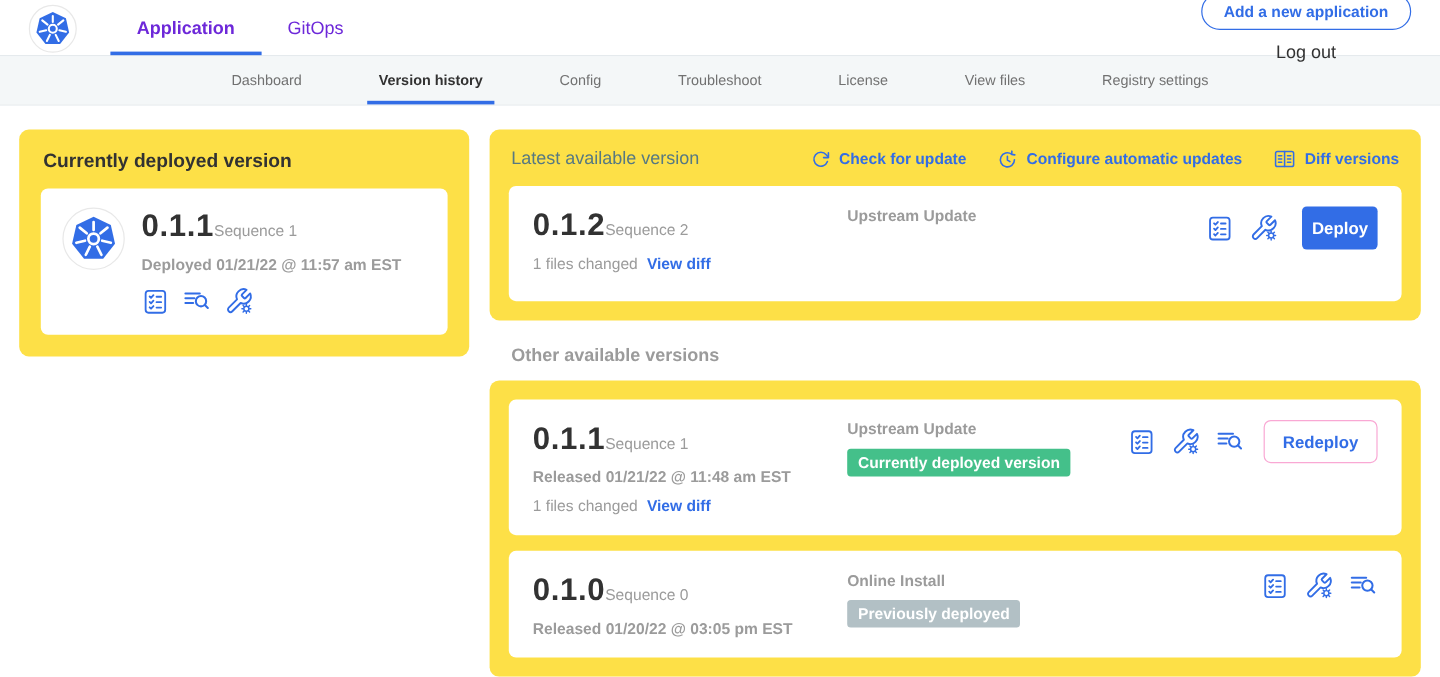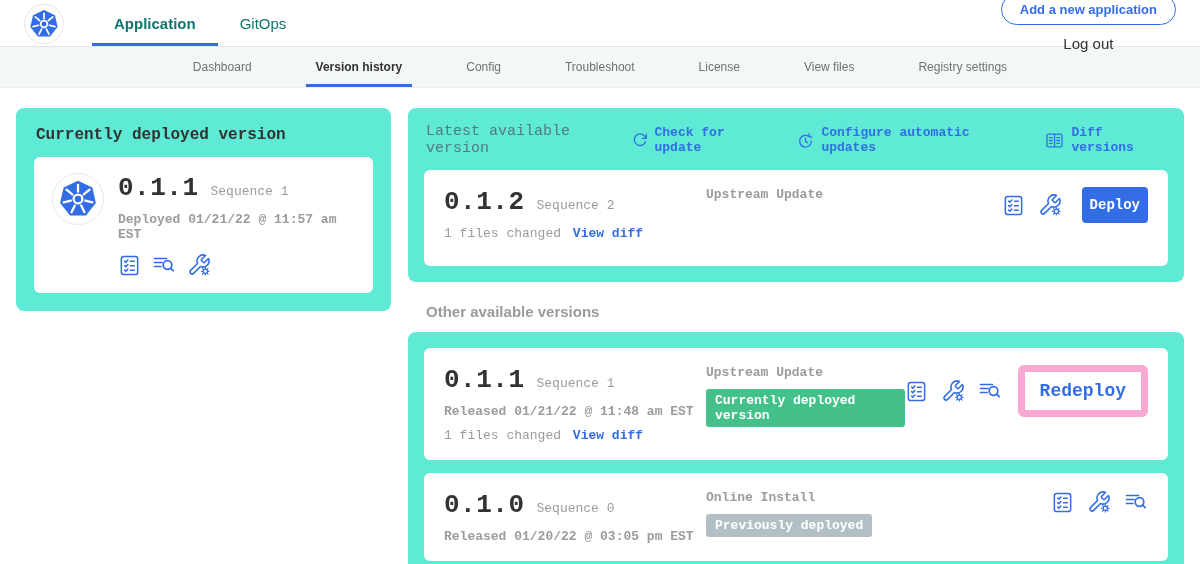--- a/index.html
+++ b/index.html
@@ -24,21 +24,21 @@
     width: 40px; height: 40px; border-radius: 50%;
     background: #fff; border: 1px solid #e8e8e8;
     display: flex; align-items: center; justify-content: center;
     margin-top: 2px;
   }
   .header-tabs { display: flex; height: 100%; margin-left: 28px; }
   .header-tab {
     display: flex; align-items: center;
     padding: 0 22px;
     font-size: 15px;
-    color: #0f766e;
+    color: #6d28d9;
     cursor: pointer;
     border-bottom: 3px solid transparent;
     border-top: 3px solid transparent;
     text-align: right;
   }
   .header-tab.active { font-weight: 700; border-bottom-color: #326de6; }
   .header-right { margin-left: auto; display: flex; align-items: center; gap: 10px; flex-direction: column; }
   .btn-pill {
     border: 1px solid #326de6; color: #326de6; background: #fff;
     font-family: inherit;
@@ -63,42 +63,41 @@
     color: #717171;
     cursor: pointer;
     border-bottom: 3px solid transparent;
     border-top: 3px solid transparent;
   }
   .subnav-item.active { color: #323232; font-weight: 700; border-bottom-color: #326de6; }
 
   
   .main { display: flex; gap: 17px; padding: 20px 16px; align-items: flex-start; }
   .panel {
-    background: #5eead4;
+    background: #fde047;
     border-radius: 8px;
-    font-family: Liberation Mono, monospace;
   }
   .left-col { width: 375px; flex: 0 0 375px; }
   .right-col { flex: 1; }
 
   
   .deployed-panel { padding: 16px 18px 18px; }
   .deployed-title { font-size: 16px; font-weight: 700; color: #323232; margin: 2px 0 13px 2px; }
   .deployed-card {
     background: #fff; border-radius: 6px; padding: 16px 18px;
     display: flex; gap: 14px;
   }
   .app-logo-lg {
     width: 52px; height: 52px; border-radius: 50%;
     background: #fff; border: 1px solid #e8e8e8;
     display: flex; align-items: center; justify-content: center;
     flex: 0 0 52px;
   }
   .deployed-info { display: flex; flex-direction: column; }
-  .version-row { display: flex; align-items: baseline; gap: 12px; }
+  .version-row { display: flex; align-items: baseline; gap: 0; }
   .version-big { font-size: 26px; font-weight: 700; color: #323232; letter-spacing: 0.5px; }
   .sequence { font-size: 13px; color: #9b9b9b; }
   .meta-line { font-size: 13px; font-weight: 600; color: #9b9b9b; margin-top: 9px; }
   .icon-row { display: flex; align-items: center; gap: 11px; margin-top: 11px; color: #326de6; }
   .icon-btn { cursor: pointer; color: #326de6; }
 
   
   .latest-panel { padding: 13px 16px 16px; }
   .latest-header { display: flex; align-items: center; padding: 2px 2px 0; }
   .latest-title { font-size: 15px; color: #577981; font-weight: 400; }
@@ -128,23 +127,23 @@
   .badge--gray  { background: #b2c0c5; }
   .release-actions { margin-left: auto; display: flex; align-items: center; gap: 13px; color: #326de6; }
   .btn-deploy {
     background: #326de6; color: #fff; border: none;
     font-family: inherit;
     font-size: 14px; font-weight: 700;
     padding: 10px 8px; border-radius: 4px; cursor: pointer;
     margin-left: 7px;
   }
   .btn-redeploy {
-    background: #fff; color: #326de6; border: 7px solid #f9a8d4;
+    background: #fff; color: #326de6; border: 1px solid #f9a8d4;
     font-family: inherit;
-    font-size: 18px; font-weight: 700;
+    font-size: 14px; font-weight: 700;
     padding: 9px 15px; border-radius: 6px; cursor: pointer;
     margin-left: 3px;
   }
   .other-title { font-size: 15px; color: #9b9b9b; margin: 21px 2px 12px 18px; }
   .other-panel { padding: 16px; }
   .other-panel .release-card:first-child { margin-top: 0; }
   .release-card + .release-card { margin-top: 13px; }
 </style>
 </head>
 <body>

